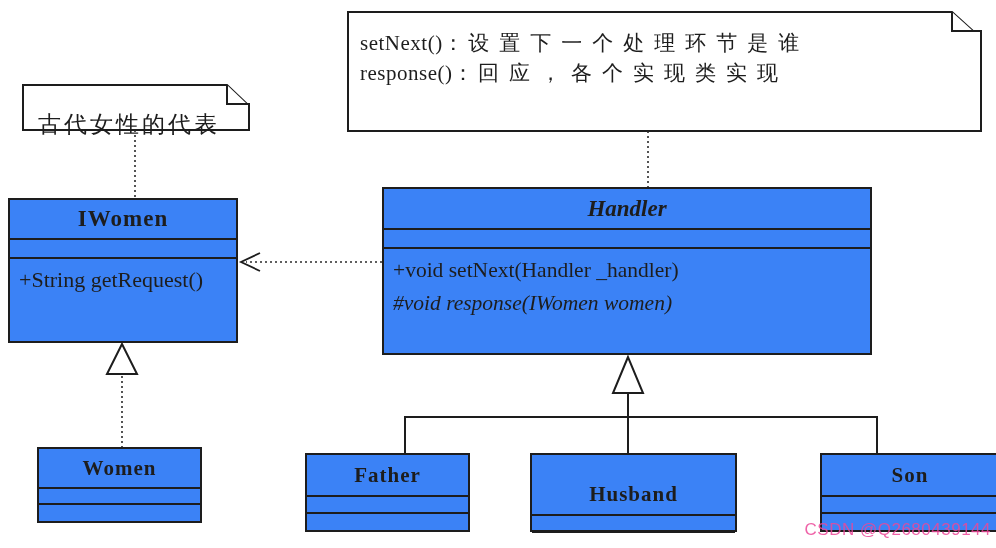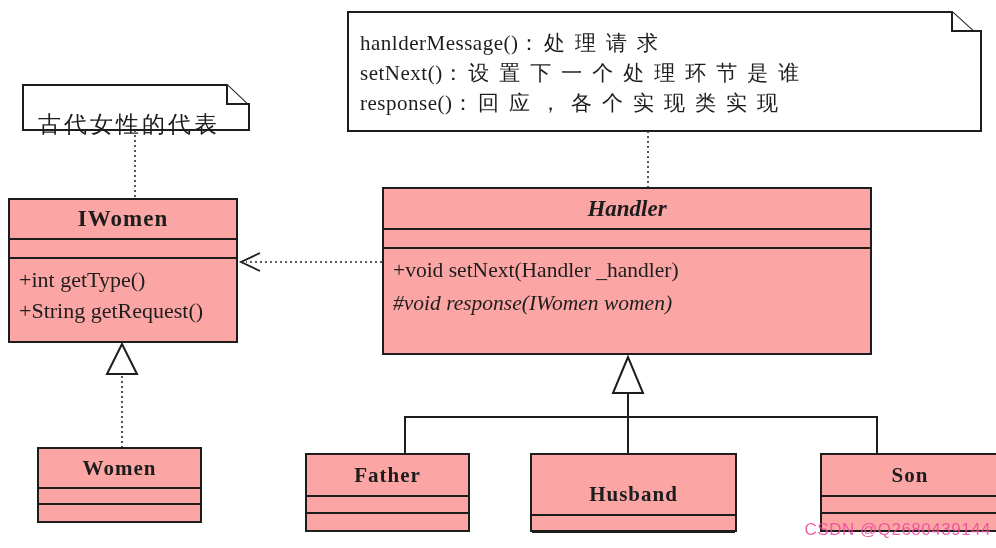--- a/index.html
+++ b/index.html
@@ -15,21 +15,21 @@
   .overlay .thin{stroke:#1d1d1d;stroke-width:1.8;fill:none;}
 
   .note-text{position:absolute;z-index:2;}
   .note-top-text{left:347px;top:11px;width:635px;padding:17px 0 0 13px;box-sizing:border-box;}
   .note-line{font-size:21px;line-height:30px;white-space:nowrap;}
   .note-line .code{letter-spacing:0.5px;}
   .note-line .cjk{letter-spacing:10px;margin-left:4px;}
   .note-left-text{left:22px;top:84px;width:228px;height:47px;line-height:47px;
     padding-left:16px;box-sizing:border-box;font-size:23px;letter-spacing:3px;white-space:nowrap;margin-top:17px;}
 
-  .uml-class{position:absolute;background:#fca5a5;border:2px solid #1d1d1d;box-sizing:border-box;z-index:2;}
+  .uml-class{position:absolute;background:#3b82f6;border:2px solid #1d1d1d;box-sizing:border-box;z-index:2;}
   .uml-title{font-weight:bold;text-align:center;box-sizing:border-box;}
   .uml-compart{border-top:2px solid #1d1d1d;box-sizing:border-box;}
   .uml-methods{padding:5px 0 0 9px;box-sizing:border-box;}
   .m{white-space:nowrap;}
   .iwomen .uml-title{font-size:23px;line-height:38px;letter-spacing:1px;}
   .iwomen .m{font-size:22px;line-height:31px;}
   .handler .uml-title{font-size:23px;line-height:39px;font-style:italic;}
   .handler .m{font-size:21.5px;line-height:33px;}
   .m.abstract{font-style:italic;}
   .small-class .uml-title{font-size:21px;letter-spacing:1px;}
@@ -58,32 +58,30 @@
 
     <polygon class="tri" points="122,344 107,374 137,374"></polygon>
     <line class="dotted" x1="122" y1="376" x2="122" y2="447"></line>
 
     <polygon class="tri" points="628,357 613,393 643,393"></polygon>
     <line class="solid" x1="628" y1="393" x2="628" y2="453"></line>
     <polyline class="solid" points="405,453 405,417 877,417 877,453"></polyline>
   </svg>
 
   <div class="note-text note-top-text">
-    <div class="note-line"><span class="code">hanlderMessage()：</span><span class="cjk">处理请求</span></div>
     <div class="note-line"><span class="code">setNext()：</span><span class="cjk">设置下一个处理环节是谁</span></div>
     <div class="note-line"><span class="code">response()：</span><span class="cjk">回应，各个实现类实现</span></div>
   </div>
 
   <div class="note-text note-left-text">古代女性的代表</div>
 
   <div class="uml-class iwomen" style="left:8px;top:198px;width:230px;height:145px;">
     <div class="uml-title" style="height:38px;">IWomen</div>
     <div class="uml-compart" style="height:19px;"></div>
     <div class="uml-compart uml-methods" style="height:84px;">
-      <div class="m">+int getType()</div>
       <div class="m">+String getRequest()</div>
     </div>
   </div>
 
   <div class="uml-class handler" style="left:382px;top:187px;width:490px;height:168px;">
     <div class="uml-title" style="height:39px;">Handler</div>
     <div class="uml-compart" style="height:19px;"></div>
     <div class="uml-compart uml-methods" style="height:106px;">
       <div class="m">+void setNext(Handler _handler)</div>
       <div class="m abstract">#void response(IWomen women)</div>

